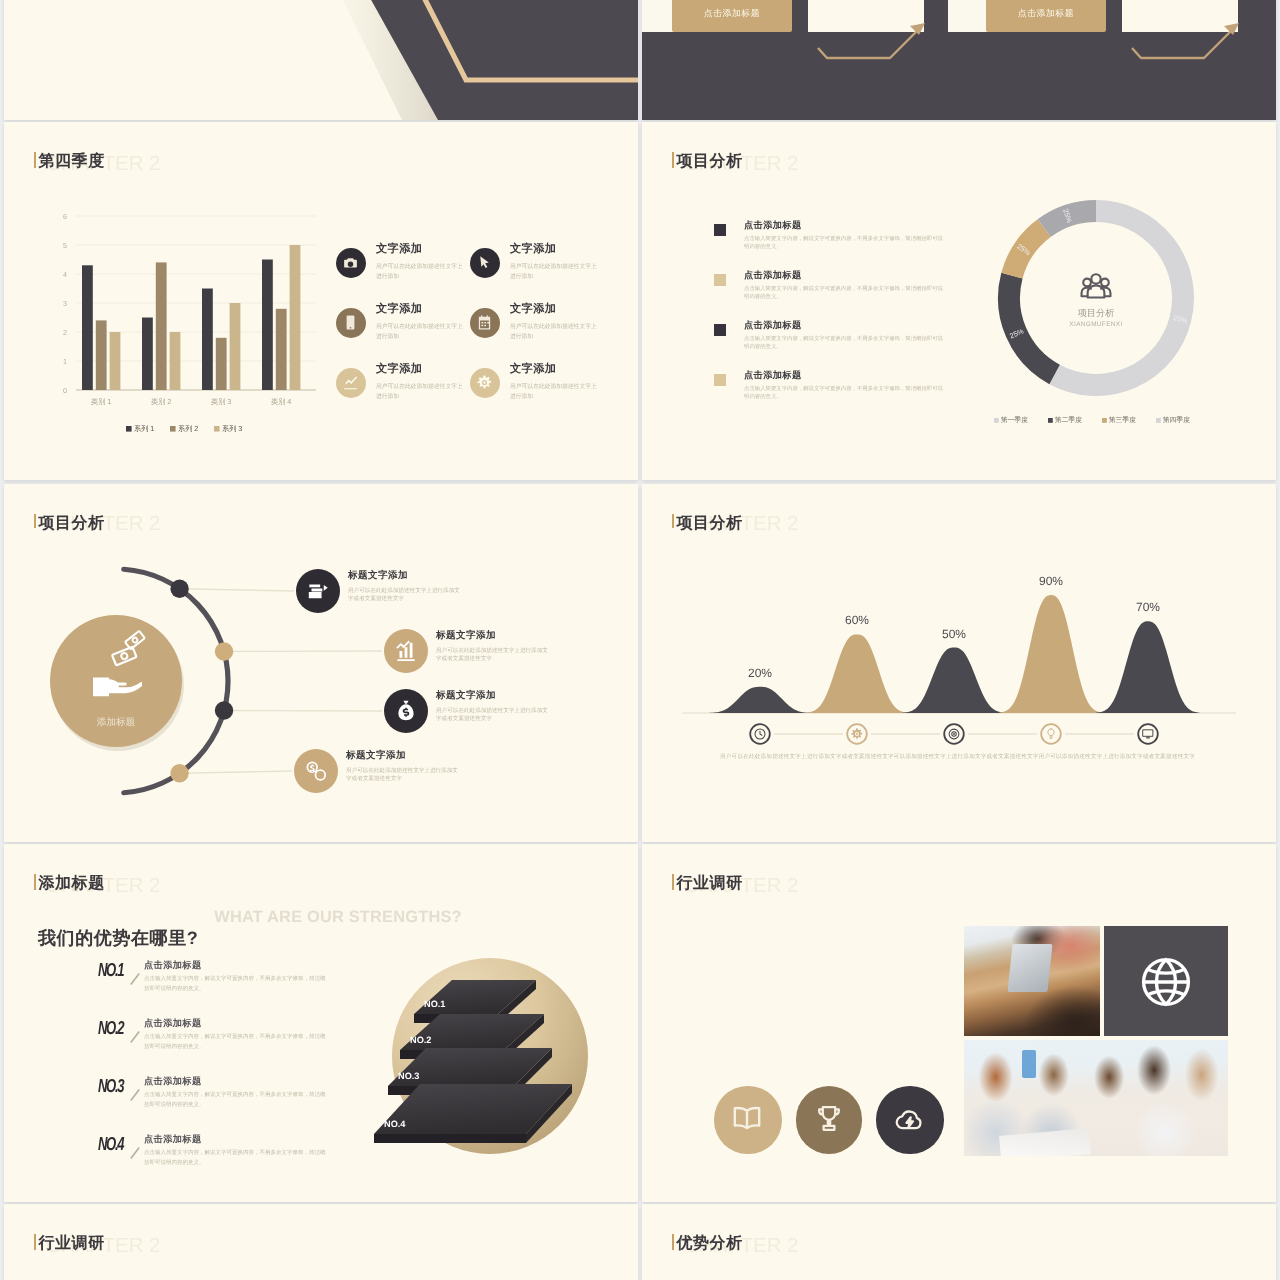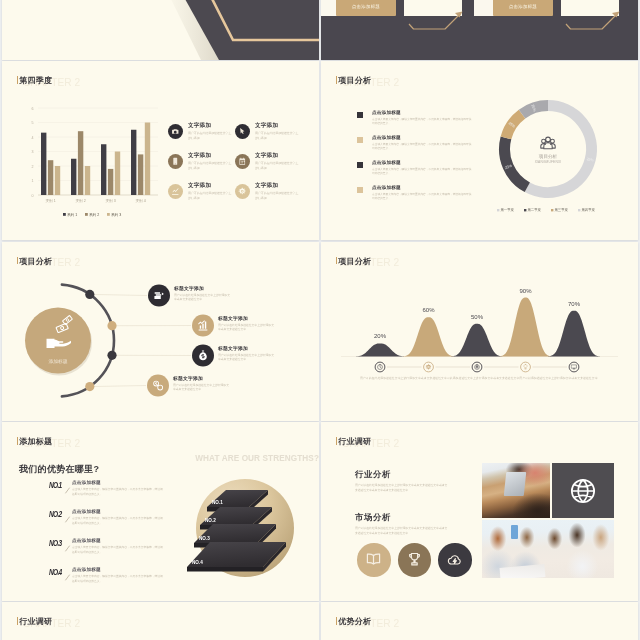--- a/index.html
+++ b/index.html
@@ -48,21 +48,21 @@
   .pc-it{position:absolute;width:100px;}
   .pc-tt{font-size:4.8px;font-weight:700;color:#3d3b3f;letter-spacing:.2px;line-height:1.1;}
   .pc-dd{font-size:2.8px;color:#c0b7a6;line-height:1.55;margin-top:1.8px;width:58px;}
 
   
   .bc-foot{position:absolute;left:39px;top:134px;width:240px;font-size:2.8px;
            color:#c1b8a7;line-height:1.9;letter-spacing:.1px;}
 
   
   .adv-head{position:absolute;left:17px;top:33px;width:300px;}
-  .adv-en{position:absolute;left:0;top:0;width:300px;text-align:right;
+  .adv-en{position:absolute;left:0;top:0;width:300px;text-align:center;
           font-size:8.2px;color:#e4ded0;font-weight:700;letter-spacing:.1px;line-height:1;}
   .adv-zh{position:absolute;left:0;top:9.5px;width:300px;text-align:left;
           font-size:9px;color:#3c3a3e;font-weight:700;letter-spacing:.3px;line-height:1.1;}
   .adv-items{position:absolute;left:45px;top:57px;width:140px;}
   .adv-it{position:relative;height:29px;}
   .adv-no{position:absolute;left:2px;top:-0.5px;font-size:9.4px;font-weight:700;font-style:italic;
           color:#2f2d32;letter-spacing:-1px;transform:scaleX(.7);transform-origin:left top;
           font-family:"Liberation Sans",sans-serif;}
   .adv-sl{position:absolute;left:17px;top:1px;width:8px;height:8px;}
   .adv-tt{position:absolute;left:25px;top:0.8px;font-size:4.6px;font-weight:700;color:#56535a;letter-spacing:.2px;}
@@ -541,30 +541,20 @@
         <text x="7" y="85.5" font-size="4.6" fill="#ffffff" font-weight="bold" font-family="sans-serif">NO.4</text>
       </svg>
 </div>
 
 <div class="slide sl-c2 r3">
   <div class="shdr">
     <div class="bar"></div>
     <div class="en">CHAPTER 2</div>
     <div class="zh">行业调研</div>
   </div>
-  <div class="ir-sections">
-        <div class="ir-sec">
-          <div class="ir-st">行业分析</div>
-          <div class="ir-sd">用户可以在此处添加描述性文字上进行添加文字或者文案描述性文字或者文案描述性文字或者文字或者文案描述性文字</div>
-        </div>
-        <div class="ir-sec">
-          <div class="ir-st">市场分析</div>
-          <div class="ir-sd">用户可以在此处添加描述性文字上进行添加文字或者文案描述性文字或者文案描述性文字或者文字或者文案描述性文字</div>
-        </div>
-      </div>
   <div class="ir-icons">
         <div class="ir-ic" style="background: rgb(205, 178, 136);">
           <svg viewBox="0 0 24 24" width="17" height="17">
             <path d="M12 6.2C9.8 4.6 7 4 3.4 4.4v12.2C7 16.2 9.8 16.8 12 18.4 14.2 16.8 17 16.2 20.6 16.6V4.4C17 4 14.2 4.6 12 6.2z M12 6.2v12.2" fill="none" stroke="#f6efe3" stroke-width="1.7" stroke-linecap="round" stroke-linejoin="round"></path>
           </svg>
         </div>
         <div class="ir-ic" style="background: rgb(138, 117, 87);">
           <svg viewBox="0 0 24 24" width="17" height="17">
             <path d="M7.6 3.6h8.8v4.6a4.4 4.4 0 01-8.8 0z M7.6 5.2H5.1v1.1A2.6 2.6 0 007.7 9 M16.4 5.2h2.5v1.1A2.6 2.6 0 0116.3 9 M11.2 12.6h1.6v3.6h-1.6z M8.2 16.8h7.6v2.8H8.2z" fill="none" stroke="#f6efe3" stroke-width="1.6" stroke-linecap="round" stroke-linejoin="round"></path>
           </svg>

